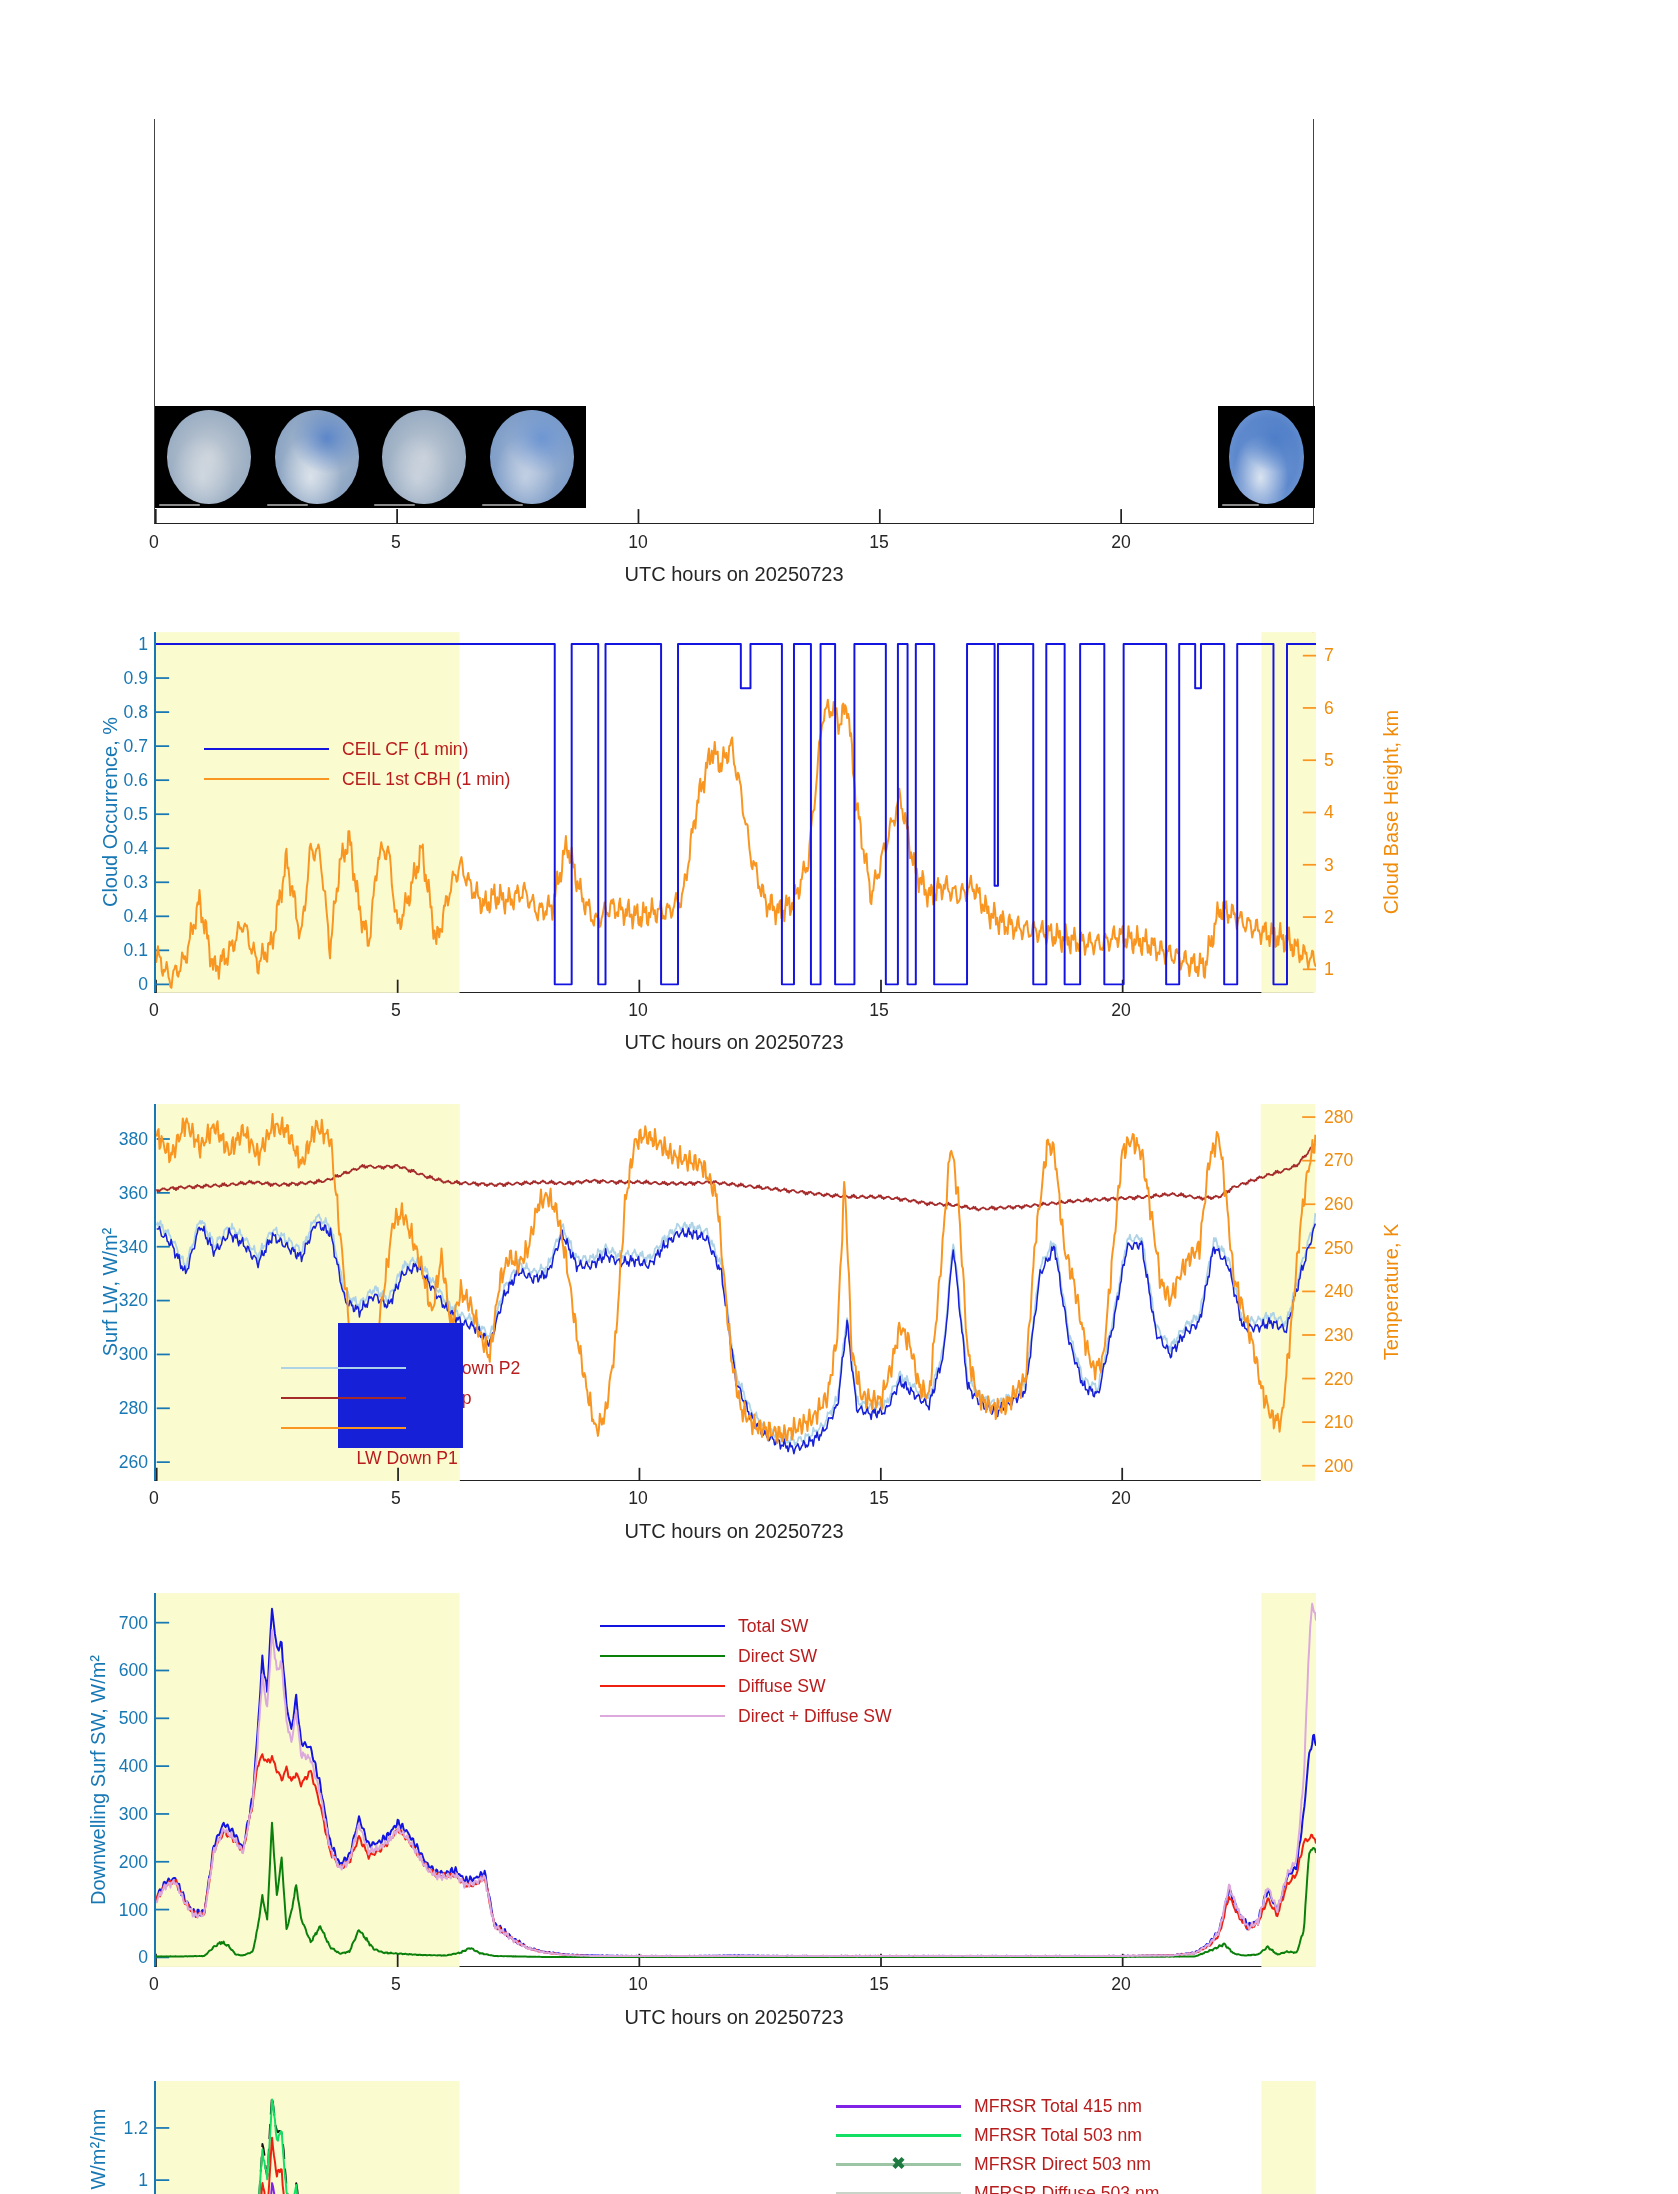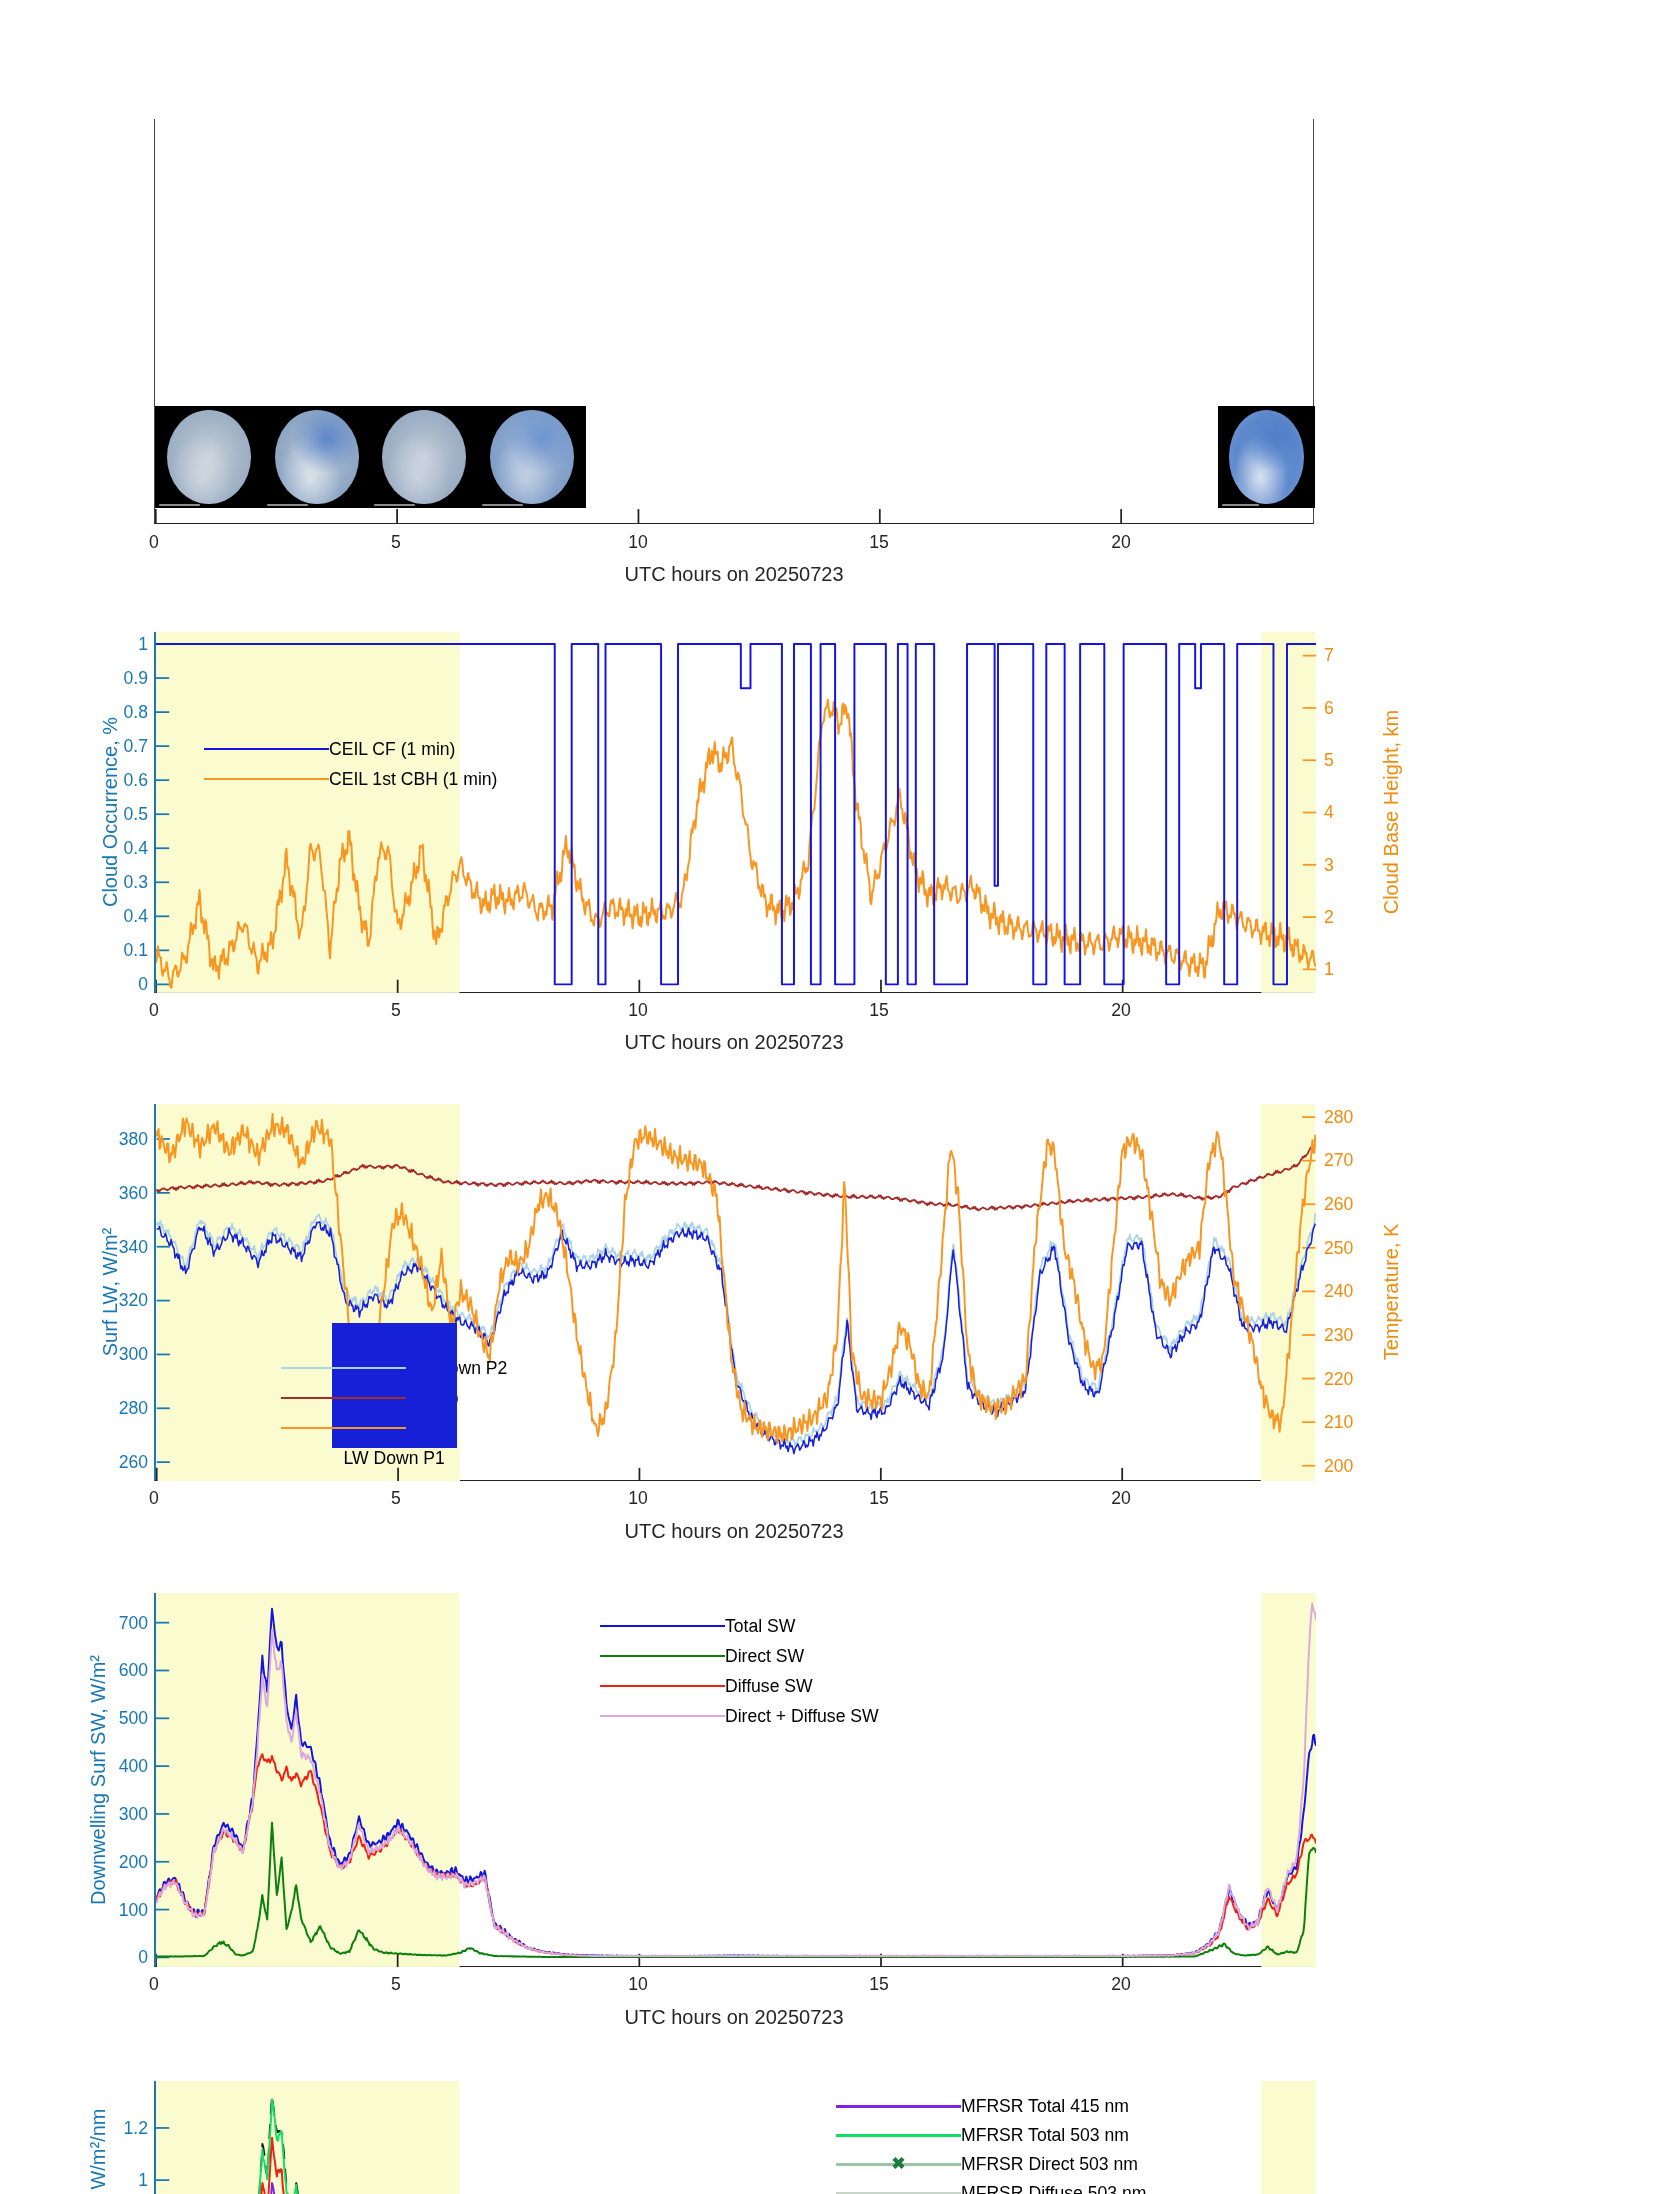--- a/index.html
+++ b/index.html
@@ -12,21 +12,21 @@
   .ylabel.right{color:#F08C0A;}
   .xlabel{position:absolute;color:#262626;font-size:20px;white-space:nowrap;transform:translateX(-50%);}
   .ticklab{position:absolute;font-size:17.6px;white-space:nowrap;}
   .ticklab.yl{color:#1878B4;transform:translate(-100%,-50%);}
   .ticklab.yr{transform:translate(0,-50%);}
   .ticklab.x{color:#262626;transform:translate(-50%,0);}
   .legend{position:absolute;}
   .legend .row{display:flex;align-items:center;height:29px;}
   .legend .sw{width:125px;height:2.6px;flex:0 0 125px;position:relative;}
   .legend .sw .xmark{position:absolute;left:50%;top:50%;transform:translate(-50%,-54%);font-size:16.7px;font-weight:bold;line-height:1;}
-  .legend .lab{color:#000000;font-size:17.6px;white-space:nowrap;}
+  .legend .lab{color:#b91c1c;font-size:17.6px;margin-left:13px;white-space:nowrap;}
   .skytile{position:absolute;background:#000;overflow:hidden;}
   .skyphoto{position:absolute;left:11%;top:4%;width:78%;height:92%;border-radius:50%;}
   .stamp{position:absolute;left:4%;bottom:2%;width:38%;height:2.2px;background:rgba(255,255,255,.55);border-radius:0.9px;}
 </style>
 </head>
 <body>
 
 <div class="page">
 
   <section class="panel">

